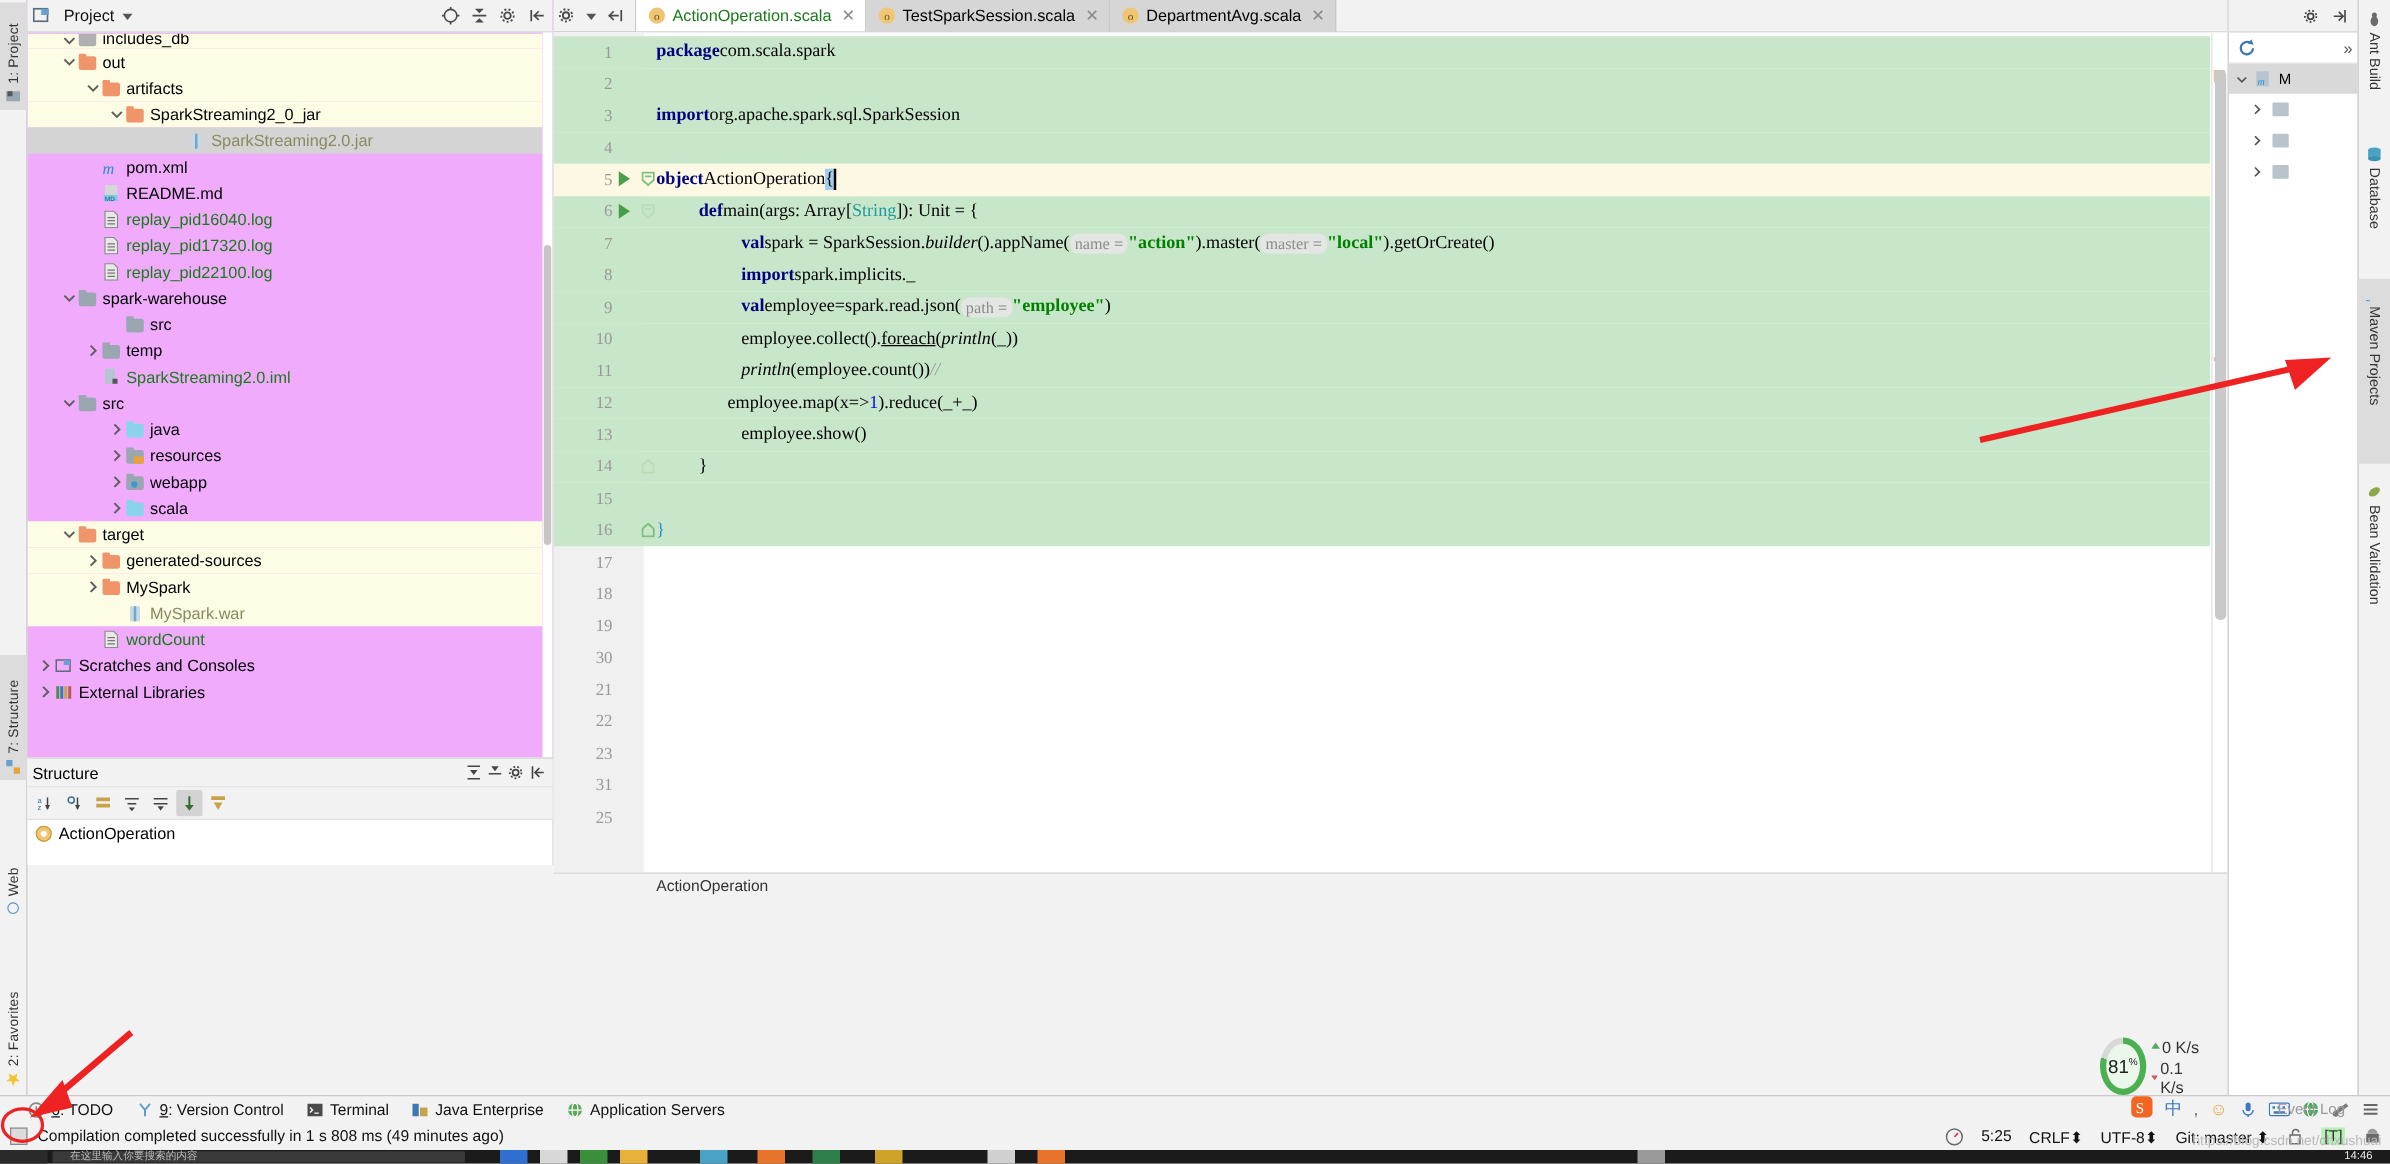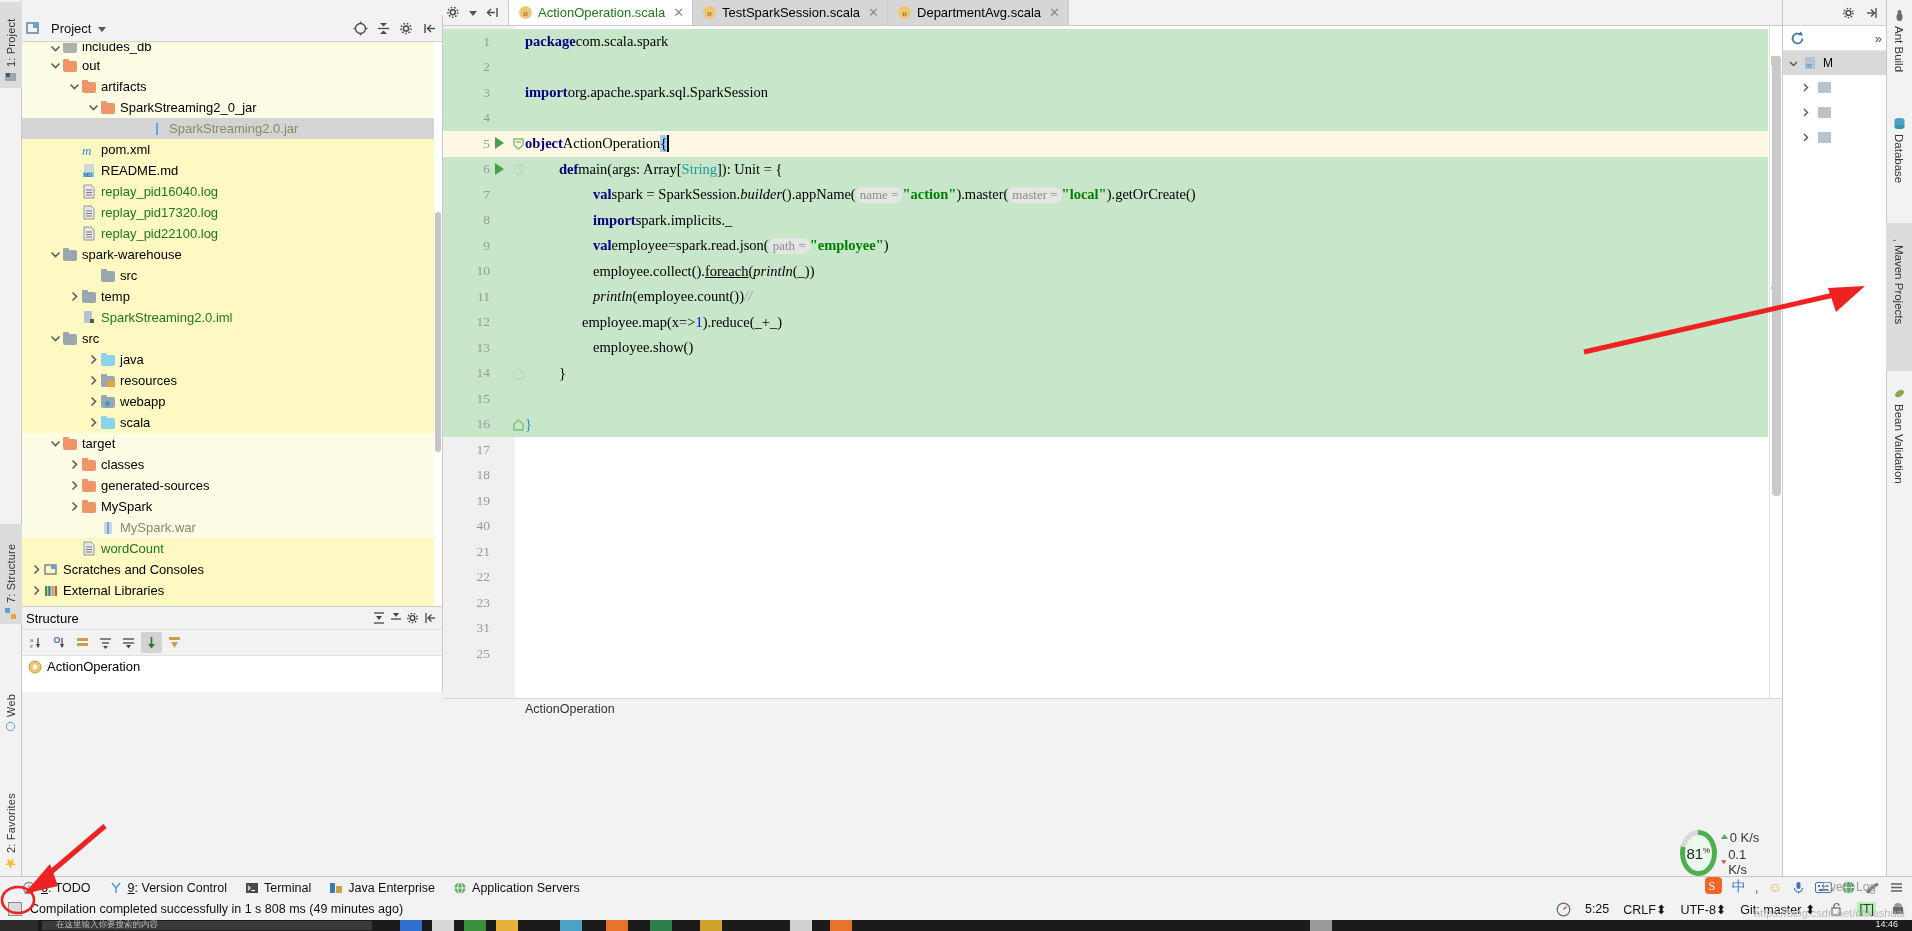--- a/index.html
+++ b/index.html
@@ -25,22 +25,22 @@
     transform: rotate(180deg);
     font-size: 11px; color: #333; white-space: nowrap;
     padding: 4px 0; letter-spacing: .2px;
     display: flex; align-items: center; gap: 4px;
   }
   .vtab.sel { background: #dcdcdc; }
   .vstripicon { display:block; width: 13px; height: 13px; }
 
   
   .project-panel {
-    position: absolute; left: 22px; top: 16px; width: 421px; height: 606px;
-    background: #fef9c3; border-right: 1px solid #c9c9c9; text-align: center;
+    position: absolute; left: 22px; top: 0; width: 421px; height: 606px;
+    background: #f0abfc; border-right: 1px solid #c9c9c9; text-align: center;
   }
   .panel-header {
     height: 26px; background: #f2f2f2; border-bottom: 1px solid #d6d6d6;
     display: flex; align-items: center; padding: 0 4px; gap: 6px;
   }
   .panel-title { font-size: 13px; color: #111; margin-left: 4px; }
   .hdr-spacer { flex: 1; }
   .hicon { width: 17px; height: 17px; display:flex; align-items:center; justify-content:center; }
   .tree {
     position: absolute; top: 26px; left: 0; right: 8px; bottom: 0;
@@ -482,31 +482,20 @@
         <div class="trow excluded" style="padding-left: 27px;">
           <span class="arrow">
             <svg width="11" height="11" viewBox="0 0 11 11">
               <polyline points="1.5,3.5 5.5,7.5 9.5,3.5" fill="none" stroke="#5e5e5e" stroke-width="1.6"></polyline>
             </svg>
           </span>
           <span class="tico">
             <span class="folder" style="background: rgb(240, 149, 106);"></span>
           </span>
           <span class="tlabel">target</span>
-        </div>
-        <div class="trow excluded" style="padding-left: 46px;">
-          <span class="arrow">
-            <svg width="11" height="11" viewBox="0 0 11 11">
-              <polyline points="3.5,1.5 7.5,5.5 3.5,9.5" fill="none" stroke="#5e5e5e" stroke-width="1.6"></polyline>
-            </svg>
-          </span>
-          <span class="tico">
-            <span class="folder" style="background: rgb(240, 149, 106);"></span>
-          </span>
-          <span class="tlabel">classes</span>
         </div>
         <div class="trow excluded" style="padding-left: 46px;">
           <span class="arrow">
             <svg width="11" height="11" viewBox="0 0 11 11">
               <polyline points="3.5,1.5 7.5,5.5 3.5,9.5" fill="none" stroke="#5e5e5e" stroke-width="1.6"></polyline>
             </svg>
           </span>
           <span class="tico">
             <span class="folder" style="background: rgb(240, 149, 106);"></span>
           </span>
@@ -726,21 +715,21 @@
           <div class="codeline green"><span class="lnum">14</span><span class="foldmark"><svg width="11" height="12" viewBox="0 0 11 12">
                 <path d="M1 11 h9 v-6 l-4.5 -4 L1 5 z" fill="none" stroke="#b8ddb8" stroke-width="1.4"></path>
               </svg></span></div>
           <div class="codeline green"><span class="lnum">15</span></div>
           <div class="codeline green"><span class="lnum">16</span><span class="foldmark"><svg width="11" height="12" viewBox="0 0 11 12">
                 <path d="M1 11 h9 v-6 l-4.5 -4 L1 5 z" fill="none" stroke="#7ac07a" stroke-width="1.4"></path>
               </svg></span></div>
           <div class="codeline"><span class="lnum">17</span></div>
           <div class="codeline"><span class="lnum">18</span></div>
           <div class="codeline"><span class="lnum">19</span></div>
-          <div class="codeline"><span class="lnum">40</span></div>
+          <div class="codeline"><span class="lnum">30</span></div>
           <div class="codeline"><span class="lnum">21</span></div>
           <div class="codeline"><span class="lnum">22</span></div>
           <div class="codeline"><span class="lnum">23</span></div>
           <div class="codeline"><span class="lnum">31</span></div>
           <div class="codeline"><span class="lnum">25</span></div>
         </div>
 
       <div style="position:absolute;top:3px;left:0;right:14px;font-family:'Liberation Serif',serif;font-size:14.5px;">
         <div class="ctext" style="top:0;height:25.5px;justify-content:flex-end;"><span class="kw">package</span> com.​scala.​spark</div>
         <div class="ctext" style="top:51px;height:25.5px;"><span class="kw">import</span> org.​apache.​spark.​sql.​SparkSession</div>

